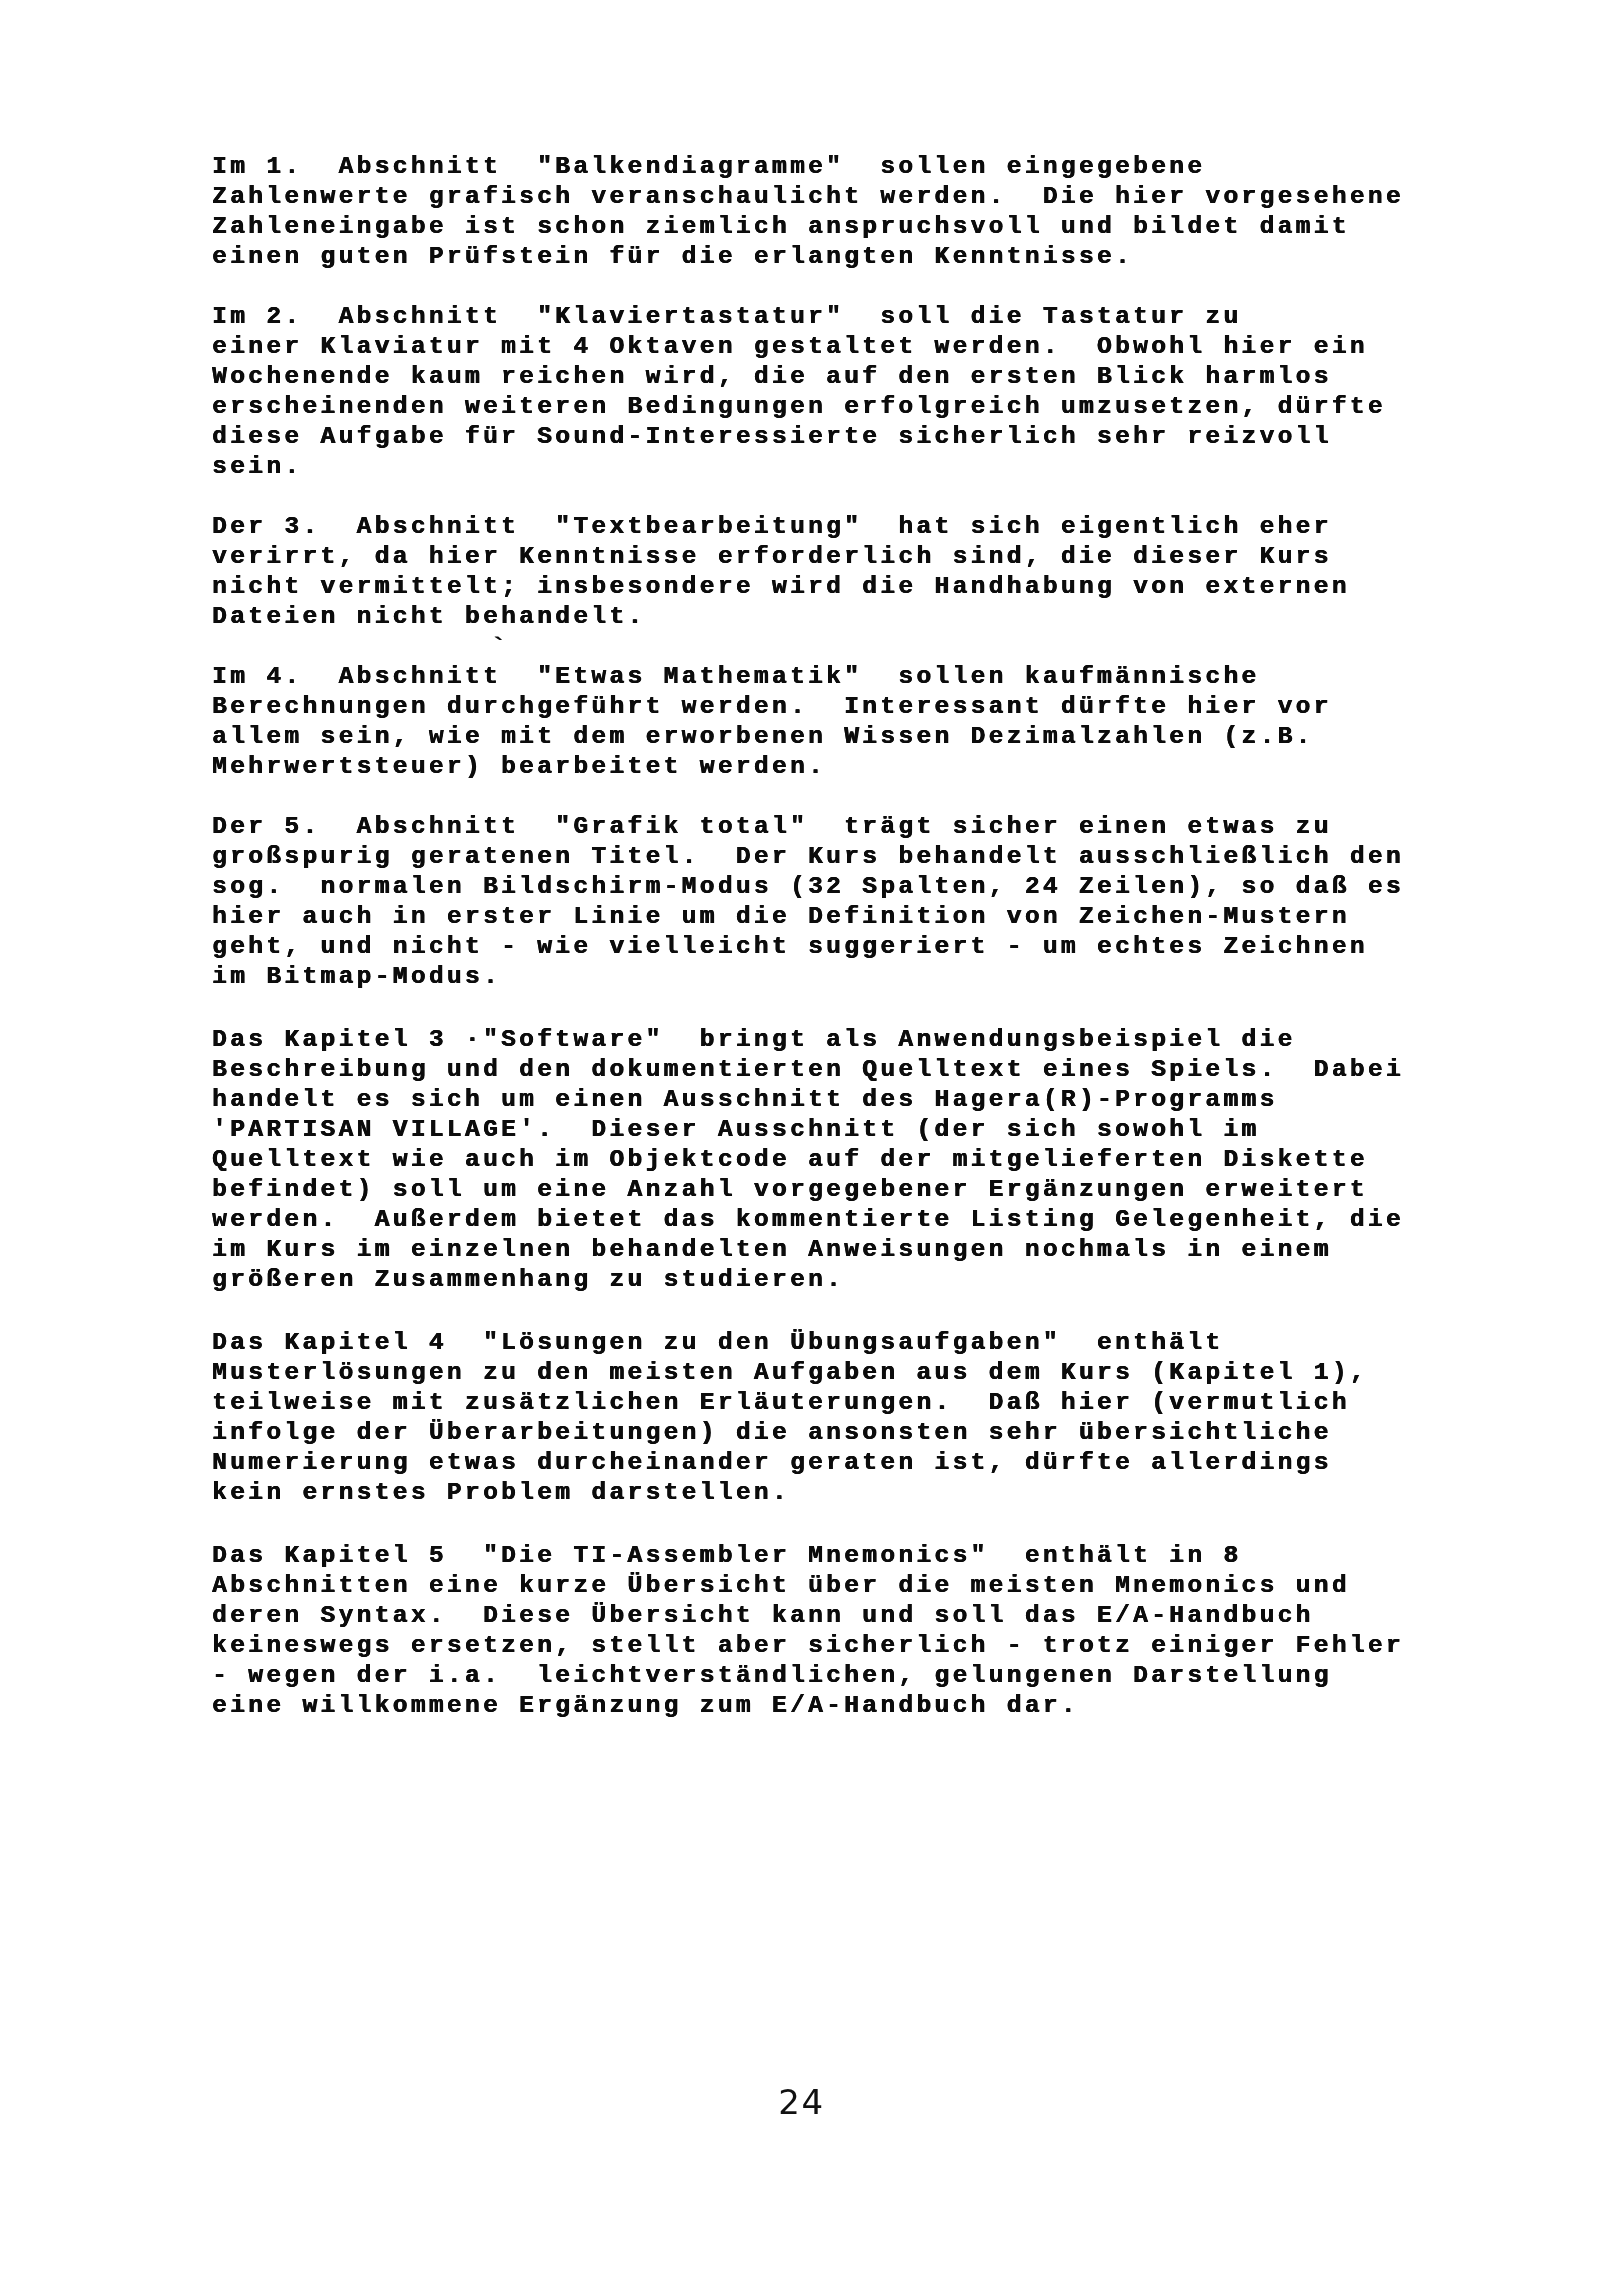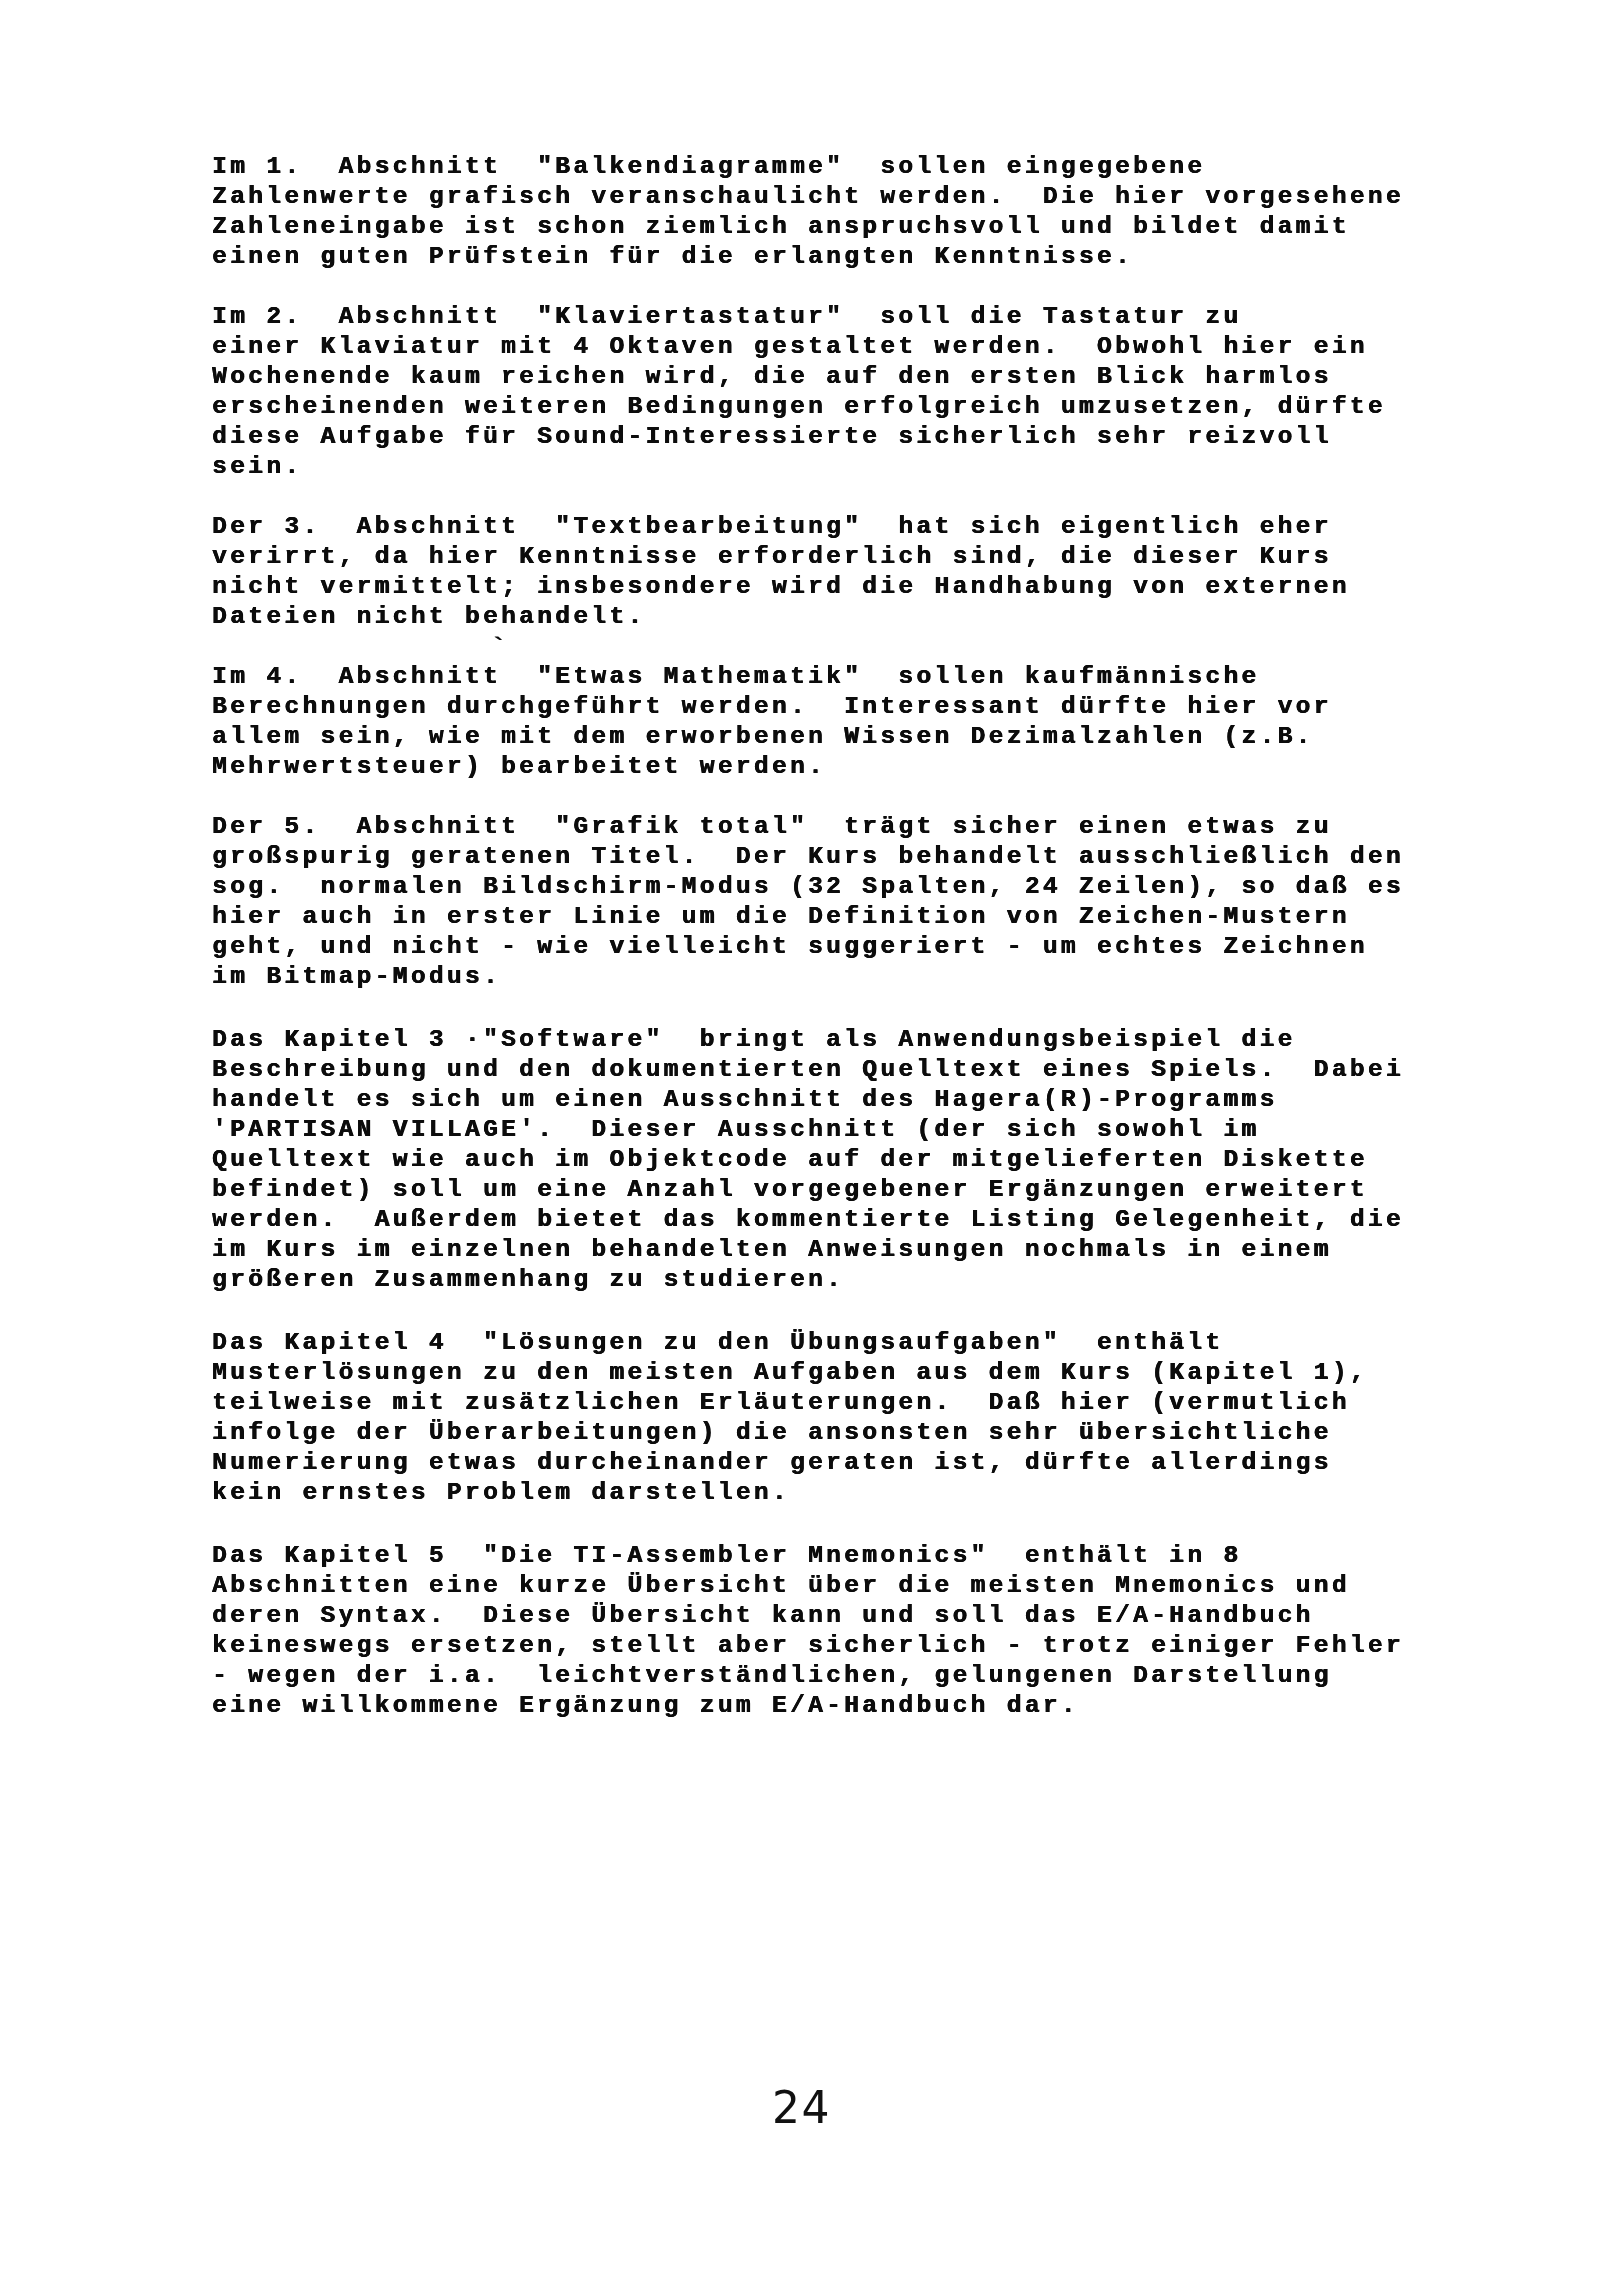--- a/index.html
+++ b/index.html
@@ -43,21 +43,21 @@
     font-weight: bold;
     color: #0c0c0c;
   }
   .page-number {
     position: absolute;
     left: 736px;
     top: 2082px;
     width: 131px;
     text-align: center;
     font-family: "DejaVu Sans", "Liberation Sans", sans-serif;
-    font-size: 44px;
+    font-size: 34px;
     font-weight: 500;
     color: #111111;
     letter-spacing: 1.6px;
   }
 </style>
 </head>
 <body>
 
 <div class="page">
   <div class="content">

